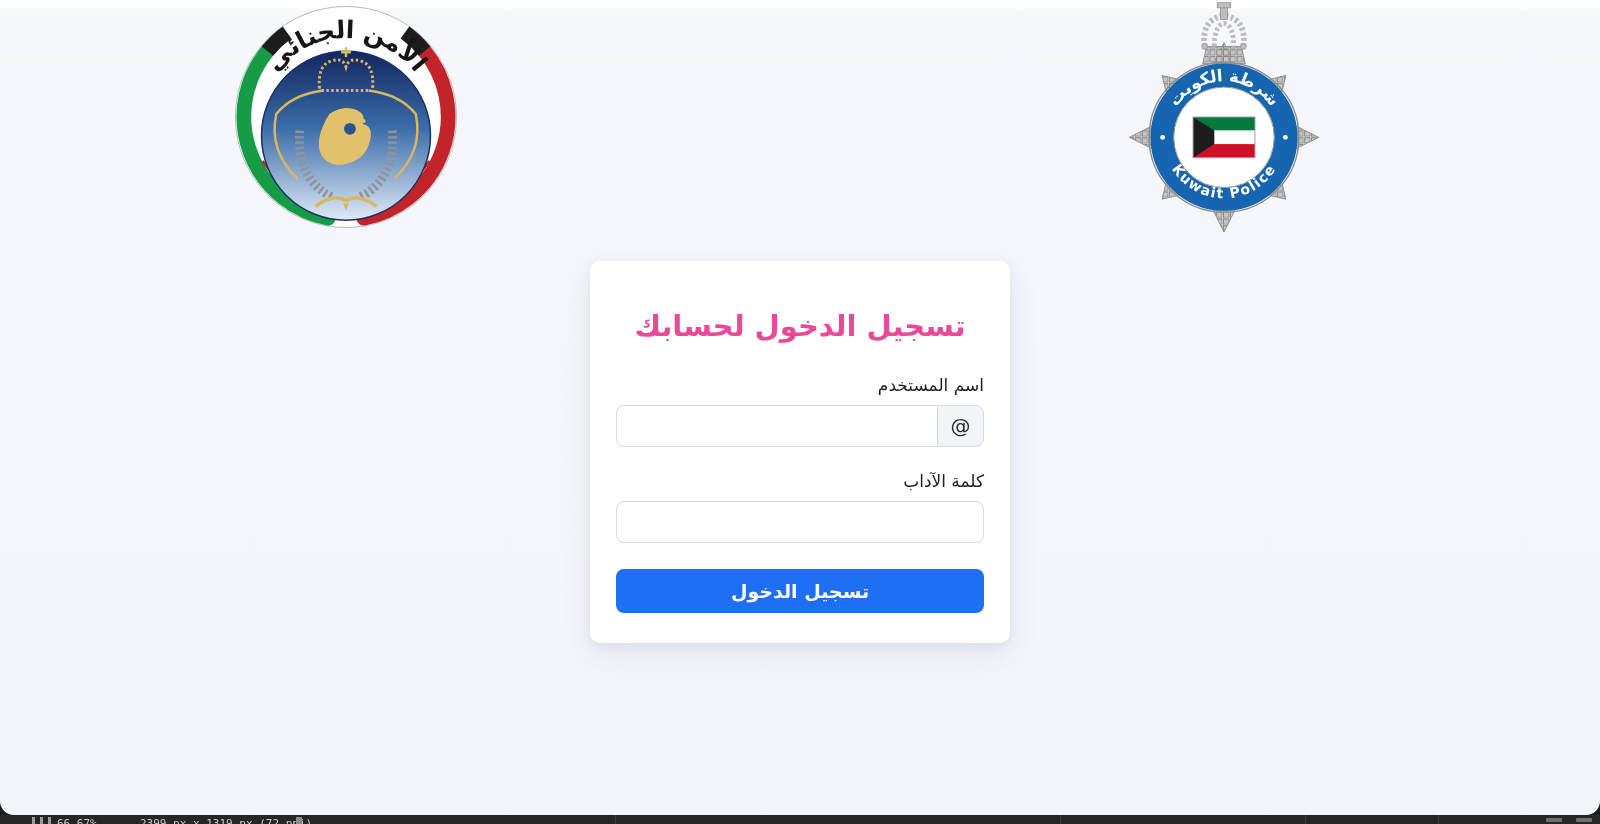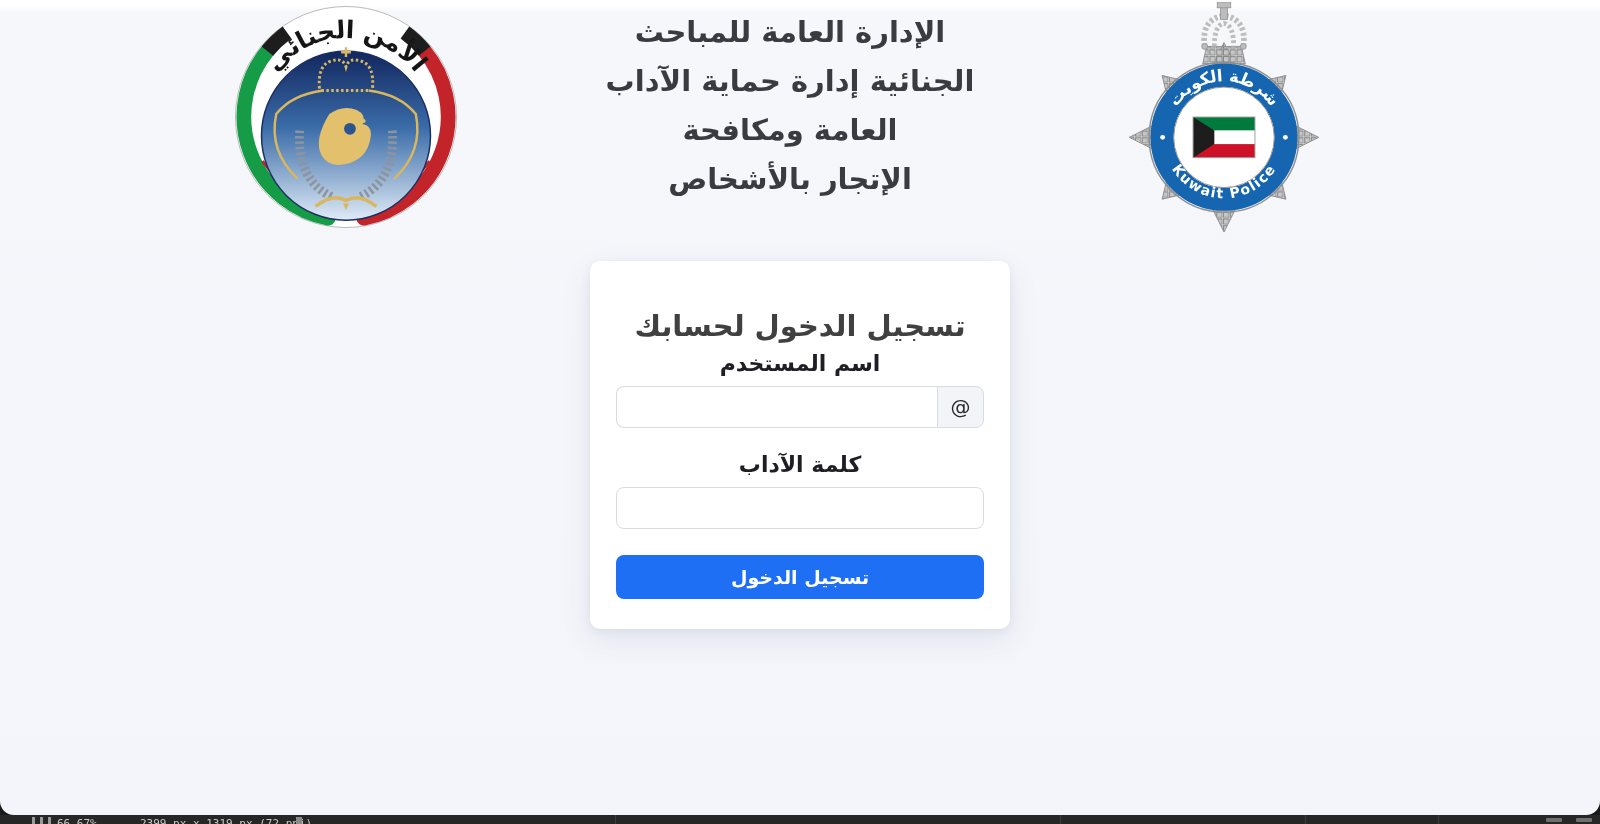--- a/index.html
+++ b/index.html
@@ -25,24 +25,24 @@
     font-size:29px; font-weight:bold; color:#3a3a40; line-height:49px;
   }
   .page-title span { display:block; }
   
   .login-card {
     position:absolute; top:261px; left:50%; transform:translateX(-50%);
     width:420px; background:#ffffff; border-radius:10px;
     padding:48px 26px 30px; direction:rtl; text-align:center;
     box-shadow:0 10px 30px rgba(45,65,130,.10), 0 2px 8px rgba(45,65,130,.07);
   }
-  .card-heading { margin:0 0 8px; font-size:29px; font-weight:bold; color:#404040; }
+  .card-heading { margin:0 0 32px; font-size:29px; font-weight:bold; color:#ec4899; }
   .card-subtitle{ margin:0 0 34px; font-size:16px; color:#232329; }
   .field-label {
-    display:block; font-size:22px; font-weight:bold;
+    display:block; text-align:right; font-size:17px; font-weight:normal;
     color:#1e1e24; margin:0 0 10px;
   }
   .input-group { display:flex; direction:rtl; margin-bottom:24px; height:42px; }
   .input-addon {
     width:47px; flex:0 0 47px; display:flex; align-items:center; justify-content:center;
     background:#f3f4f7; border:1px solid #d9dbe3; border-radius:0 8px 8px 0;
     font-size:20px; color:#2a2a2e;
   }
   .text-input {
     flex:1; min-width:0; height:42px; border:1px solid #d9dbe3; border-right:none;
@@ -107,26 +107,20 @@
       <circle cx="133" cy="119" r="2" fill="#e3c06c"></circle>
 
       <path d="M 100 196 Q 64 178 68 128" stroke="#8d949d" stroke-width="9" fill="none" stroke-dasharray="2.5 3"></path>
       <path d="M 130 196 Q 166 178 162 128" stroke="#8d949d" stroke-width="9" fill="none" stroke-dasharray="2.5 3"></path>
 
       <path d="M 84 206 Q 102 192 115 200 Q 128 192 146 206" stroke="#d8b75f" stroke-width="3.5" fill="none"></path>
       <path d="M 112 203 L 115 210 L 118 203" fill="#d8b75f"></path>
     </svg>
   </div>
 
-  <h1 class="page-title" style="margin:0;">
-    <span>الإدارة العامة للمباحث</span>
-    <span>الجنائية إدارة حماية الآداب</span>
-    <span>العامة ومكافحة</span>
-    <span>الإتجار بالأشخاص</span>
-  </h1>
 
   <div class="emblem-right">
     <svg viewBox="0 0 240 240" width="242" height="232">
       <defs>
         <pattern id="beads" width="7" height="7" patternUnits="userSpaceOnUse">
           <rect x="0.5" y="0.5" width="5.5" height="5.5" fill="#c6c6c6" stroke="#898989" stroke-width="1"></rect>
         </pattern>
       </defs>
 
       <polygon points="120,42 142,86 184,76 174,118 218,140 174,162 184,204 142,194 120,238 98,194 56,204 66,162 22,140 66,118 56,76 98,86" fill="url(#beads)" stroke="#8f8f8f" stroke-width="1"></polygon>

